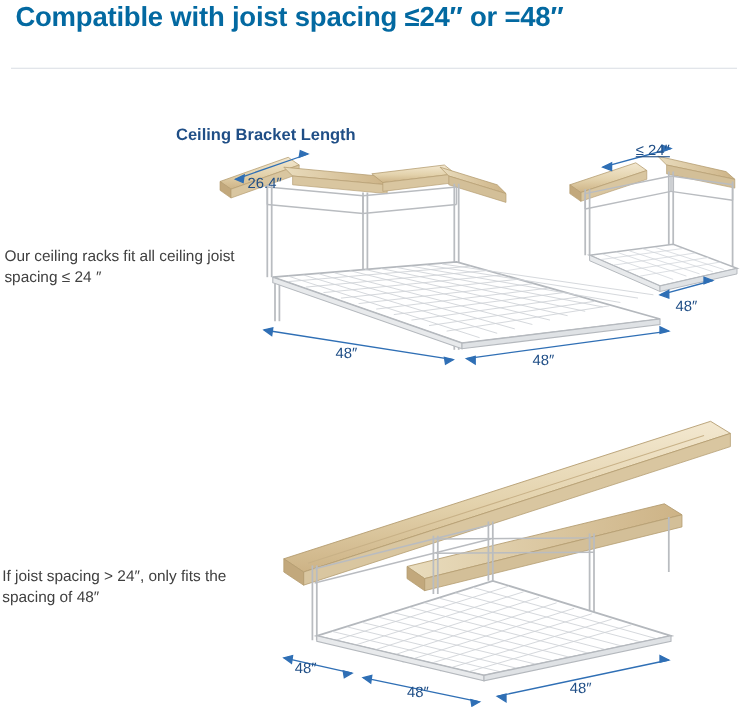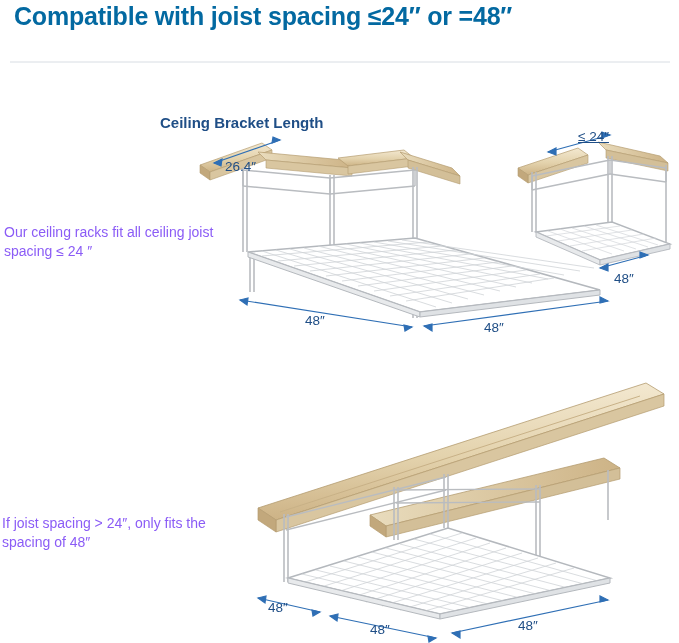--- a/index.html
+++ b/index.html
@@ -40,21 +40,21 @@
     color: #1f4e86;
     font-size: 14.5px;
     line-height: 1.35;
     white-space: nowrap;
   }
   .lbl.bold {
     font-weight: bold;
     font-size: 15px;
   }
   .lbl.body {
-    color: #8b5cf6;
+    color: #404040;
     font-size: 14px;
     white-space: normal;
   }
   .dim {
     position: absolute;
     color: #1f4e86;
     font-size: 13.5px;
     white-space: nowrap;
   }
 

